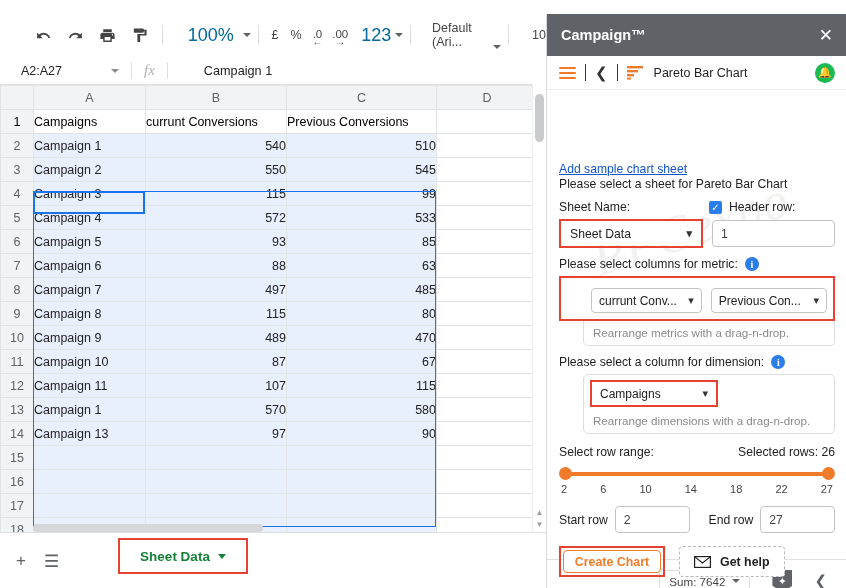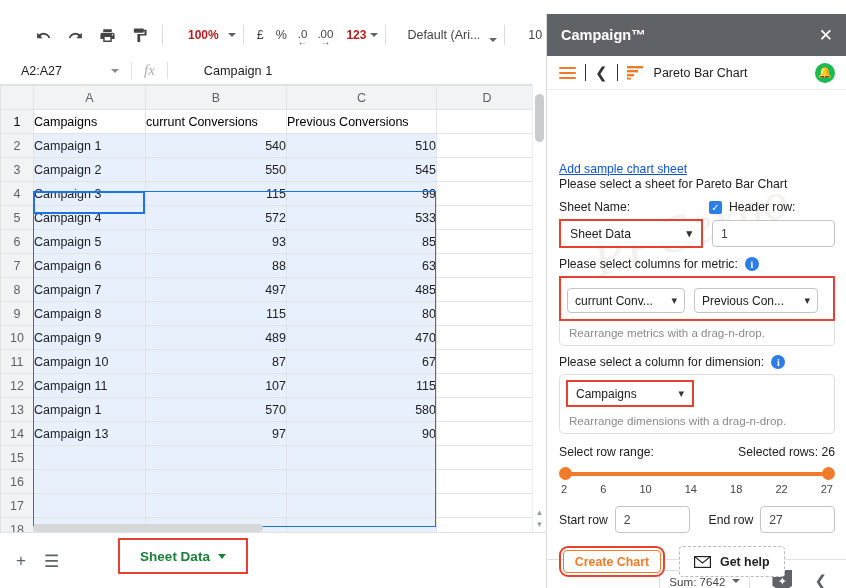--- a/index.html
+++ b/index.html
@@ -15,21 +15,21 @@
   .sheet-app{position:absolute;left:0;top:0;width:546px;height:588px;background:#fff;}
 
   
   .toolbar{position:absolute;left:0;top:14px;width:546px;height:42px;
     display:flex;align-items:center;background:#fff;}
   .tb-btn{display:flex;align-items:center;justify-content:center;
     height:26px;min-width:26px;margin:0 3px;color:#444;cursor:pointer;border-radius:3px;}
   .tb-btn:first-child{margin-left:30px;}
   .tb-sep{width:1px;height:20px;background:#dadce0;margin:0 7px;}
   .tb-zoom{display:flex;align-items:center;margin-left:18px;cursor:pointer;}
-  .tb-zoom .lbl{font-size:12px;color:#b91c1c;font-weight:bold;}
+  .tb-zoom .lbl{font-size:18px;color:#0369a1;}
   .caret{width:0;height:0;border-left:4px solid transparent;border-right:4px solid transparent;
     border-top:4px solid #5f6368;margin-left:9px;}
   .fmt-btn{font-size:12.5px;color:#444;padding:0 6px;cursor:pointer;
     display:flex;align-items:center;height:26px;}
   .dec-ic{position:relative;font-size:11.5px;color:#444;line-height:1;padding:0 5px;cursor:pointer;}
   .dec-ic .arr{position:absolute;left:50%;transform:translateX(-50%);bottom:-6px;font-size:10px;}
   .font-sel{display:flex;align-items:flex-end;margin-left:14px;cursor:pointer;}
   .font-sel .lbl{font-size:12.5px;color:#444;}
   .fsize{font-size:12.5px;color:#444;margin-left:16px;}
 
@@ -120,21 +120,21 @@
     font-size:12.2px;color:#222;cursor:pointer;box-sizing:border-box;}
   .chev{font-size:11px;color:#333;margin-left:8px;}
   .chev-b{font-weight:700;}
   .txtinput{height:27px;border:1px solid #c4c4c4;border-radius:4px;background:#fff;
     display:flex;align-items:center;padding:0 8px;font-size:12.2px;color:#444;
     box-sizing:border-box;cursor:text;}
   .infoic{width:14px;height:14px;border-radius:50%;background:#2b7de9;color:#fff;
     font-size:10px;font-weight:700;display:inline-flex;align-items:center;
     justify-content:center;margin-left:7px;font-family:"Liberation Serif",serif;cursor:pointer;}
   .dropzone{border:1px solid #dedede;border-radius:5px;margin-top:5px;padding:5px 6px 6px 6px;
-    background:#fff;box-sizing:border-box;}
+    background:#fff;box-sizing:border-box;margin-left:24px;}
   .dz-hint{font-size:11.6px;color:#8a8a8a;margin-top:7px;padding-left:3px;}
   .chips{display:flex;gap:9px;}
   .chip{height:25px;border:1px solid #c4c4c4;border-radius:4px;display:flex;
     align-items:center;justify-content:space-between;padding:0 7px;font-size:12px;
     color:#222;background:#fff;cursor:pointer;box-sizing:border-box;}
   .rr-head{display:flex;justify-content:space-between;align-items:center;margin-top:11px;}
   .slider{position:relative;height:16px;margin-top:7px;}
   .strack{position:absolute;left:6px;right:6px;top:6px;height:4px;background:#f07c2b;border-radius:2px;}
   .sknob{position:absolute;top:1px;width:13px;height:13px;border-radius:50%;background:#f07c2b;cursor:pointer;}
   .sticks{display:flex;justify-content:space-between;font-size:11px;color:#444;
@@ -514,21 +514,21 @@
         <div class="txtinput" style="width:78px">
           <span>2</span>
         </div>
         <span class="rr-lbl" style="margin-left:12px">End row</span>
         <div class="txtinput" style="width:78px">
           <span>27</span>
         </div>
       </div>
 
       <div class="actions">
-        <div class="hl cc-wrap" style="padding:2px;border-radius:9px;">
+        <div class="hl cc-wrap" style="padding:2px;">
           <div class="cc-btn">Create Chart</div>
         </div>
         <div class="gh-btn">
           <span>
             <svg width="17" height="12" viewBox="0 0 17 12">
               <rect x="0.6" y="0.6" width="15.8" height="10.8" fill="#fff" stroke="#222" stroke-width="1.2"></rect>
               <path d="M0.6 0.6 L8.5 7 L16.4 0.6" fill="none" stroke="#222" stroke-width="1.2"></path>
             </svg>
           </span>
           <span>Get help</span>

